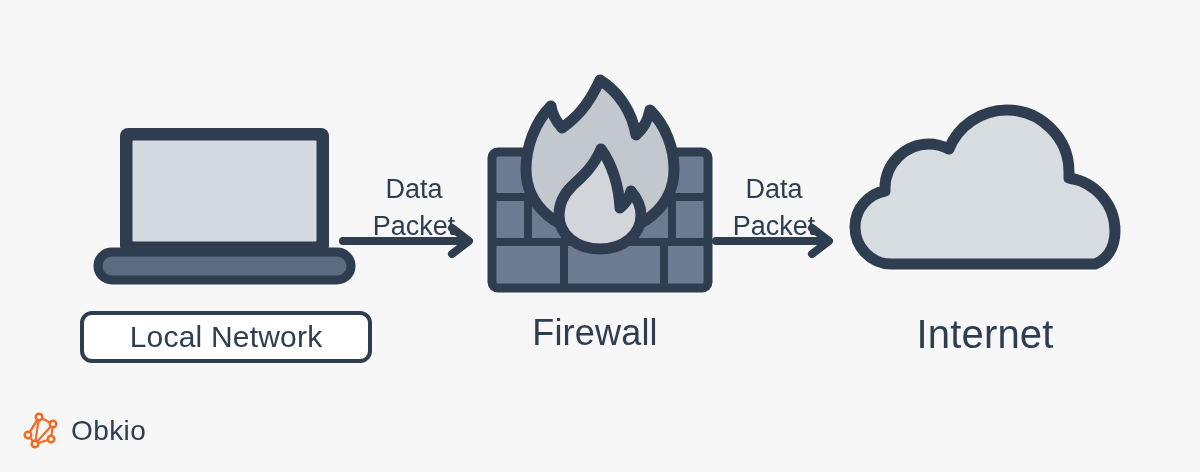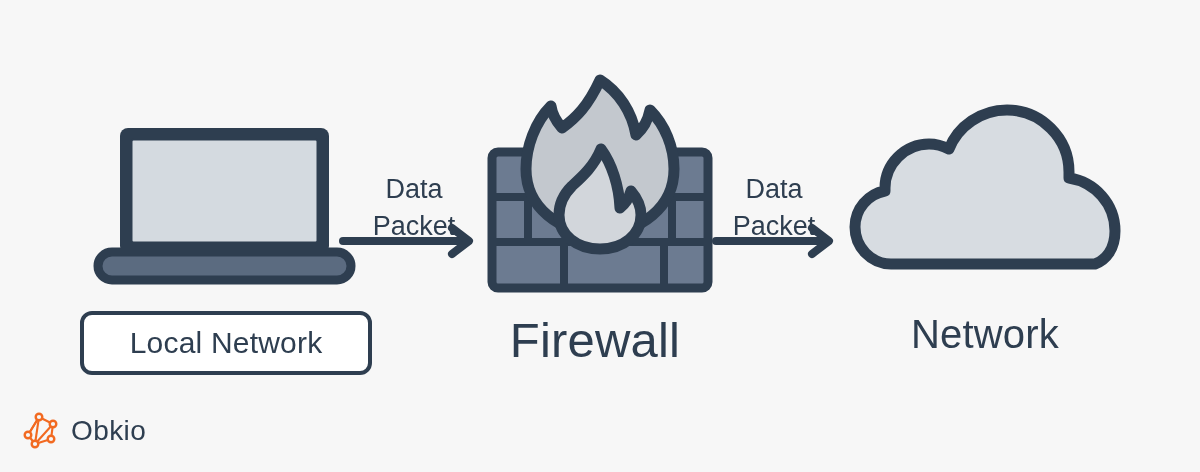--- a/index.html
+++ b/index.html
@@ -30,40 +30,40 @@
     white-space: nowrap;
     text-align: center;
   }
 
   
   #local-network-box {
     position: absolute;
     left: 80px;
     top: 311px;
     width: 292px;
-    height: 64px;
+    height: 52px;
     box-sizing: border-box;
     background: #FFFFFF;
     border: 4px solid #2E3E50;
     border-radius: 12px;
     display: flex;
     align-items: center;
     justify-content: center;
   }
   #local-network-box .node-label {
     position: static;
     font-size: 30px;
     letter-spacing: 0.2px;
   }
 
   #firewall-label {
     left: 430px;
     top: 312px;
     width: 330px;
-    font-size: 49px;
+    font-size: 36px;
     letter-spacing: 0.2px;
   }
 
   #internet-label {
     left: 820px;
     top: 312px;
     width: 330px;
     font-size: 40px;
     letter-spacing: 0.2px;
   }
@@ -177,21 +177,21 @@
              Z" fill="#D7DCE1" stroke="#2E3E50" stroke-width="11" stroke-linejoin="round" stroke-linecap="round"></path>
   </g>
 </svg>
 
 <div id="local-network-box">
   <span class="node-label">Local Network</span>
 </div>
 
 <div class="node-label" id="firewall-label">Firewall</div>
 
-<div class="node-label" id="internet-label">Network</div>
+<div class="node-label" id="internet-label">Internet</div>
 
 <div class="packet-label" id="packet-label-1">
   <div>Data</div>
   <div>Packet</div>
 </div>
 
 <div class="packet-label" id="packet-label-2">
   <div>Data</div>
   <div>Packet</div>
 </div>

